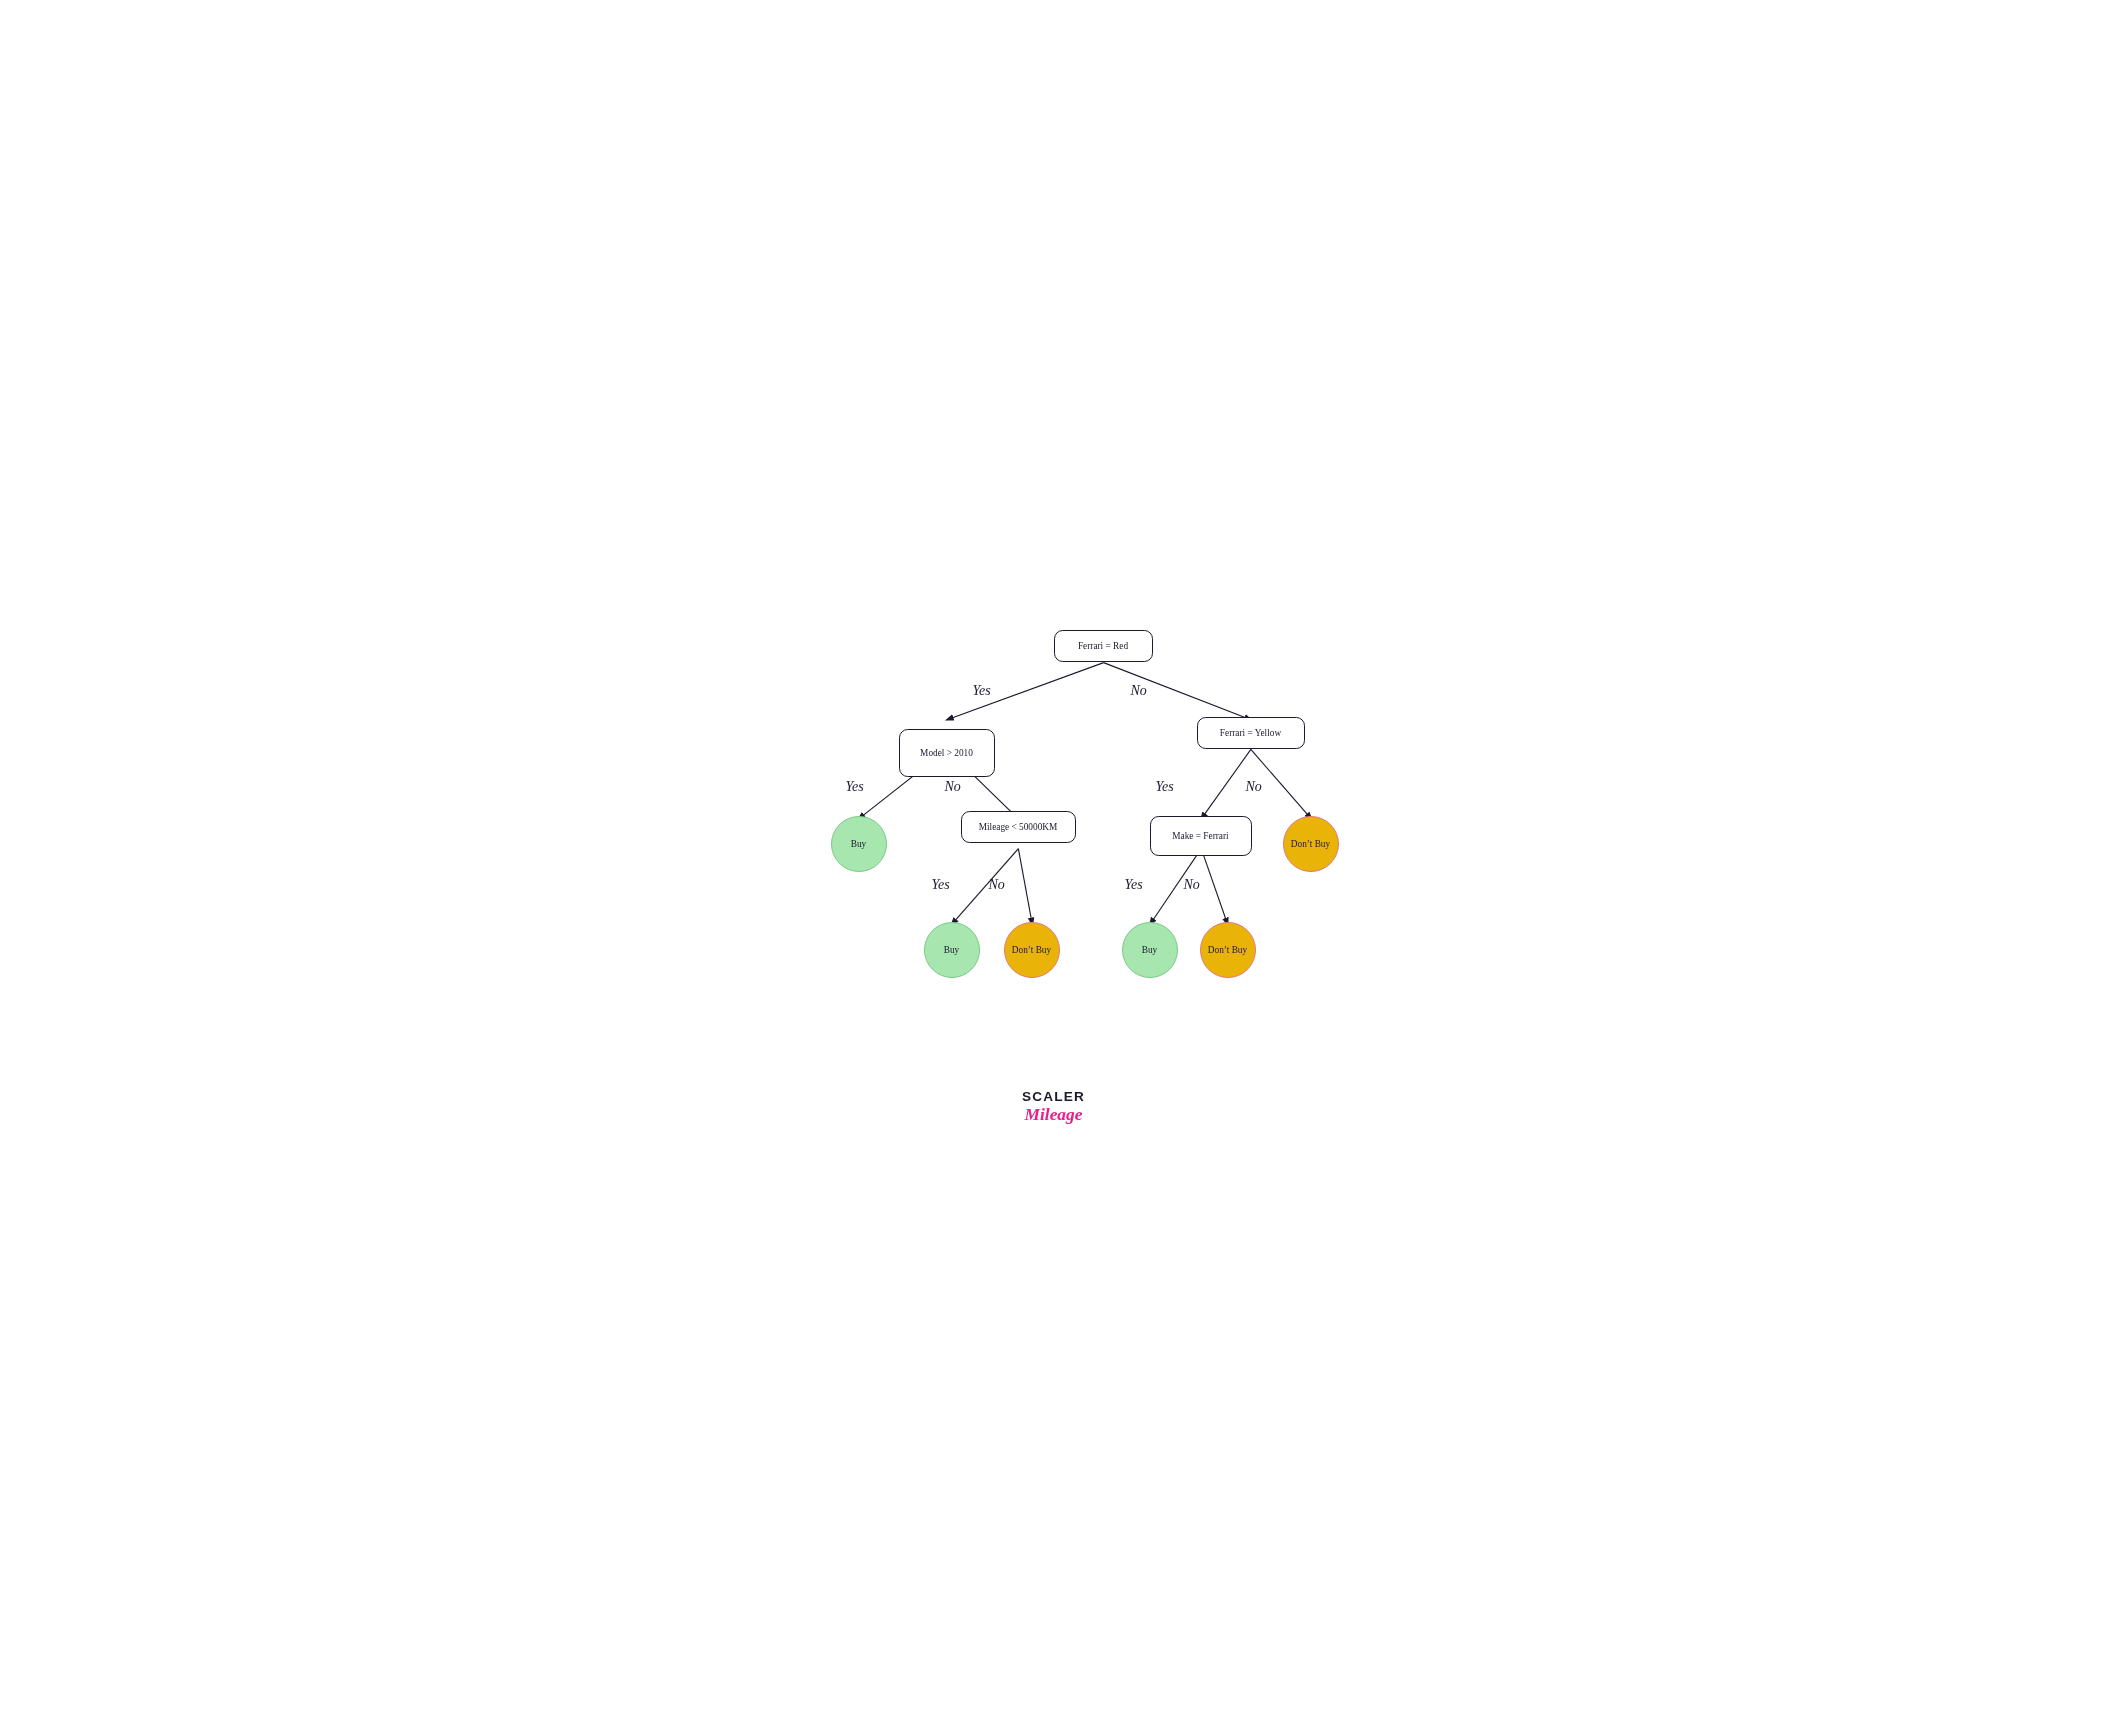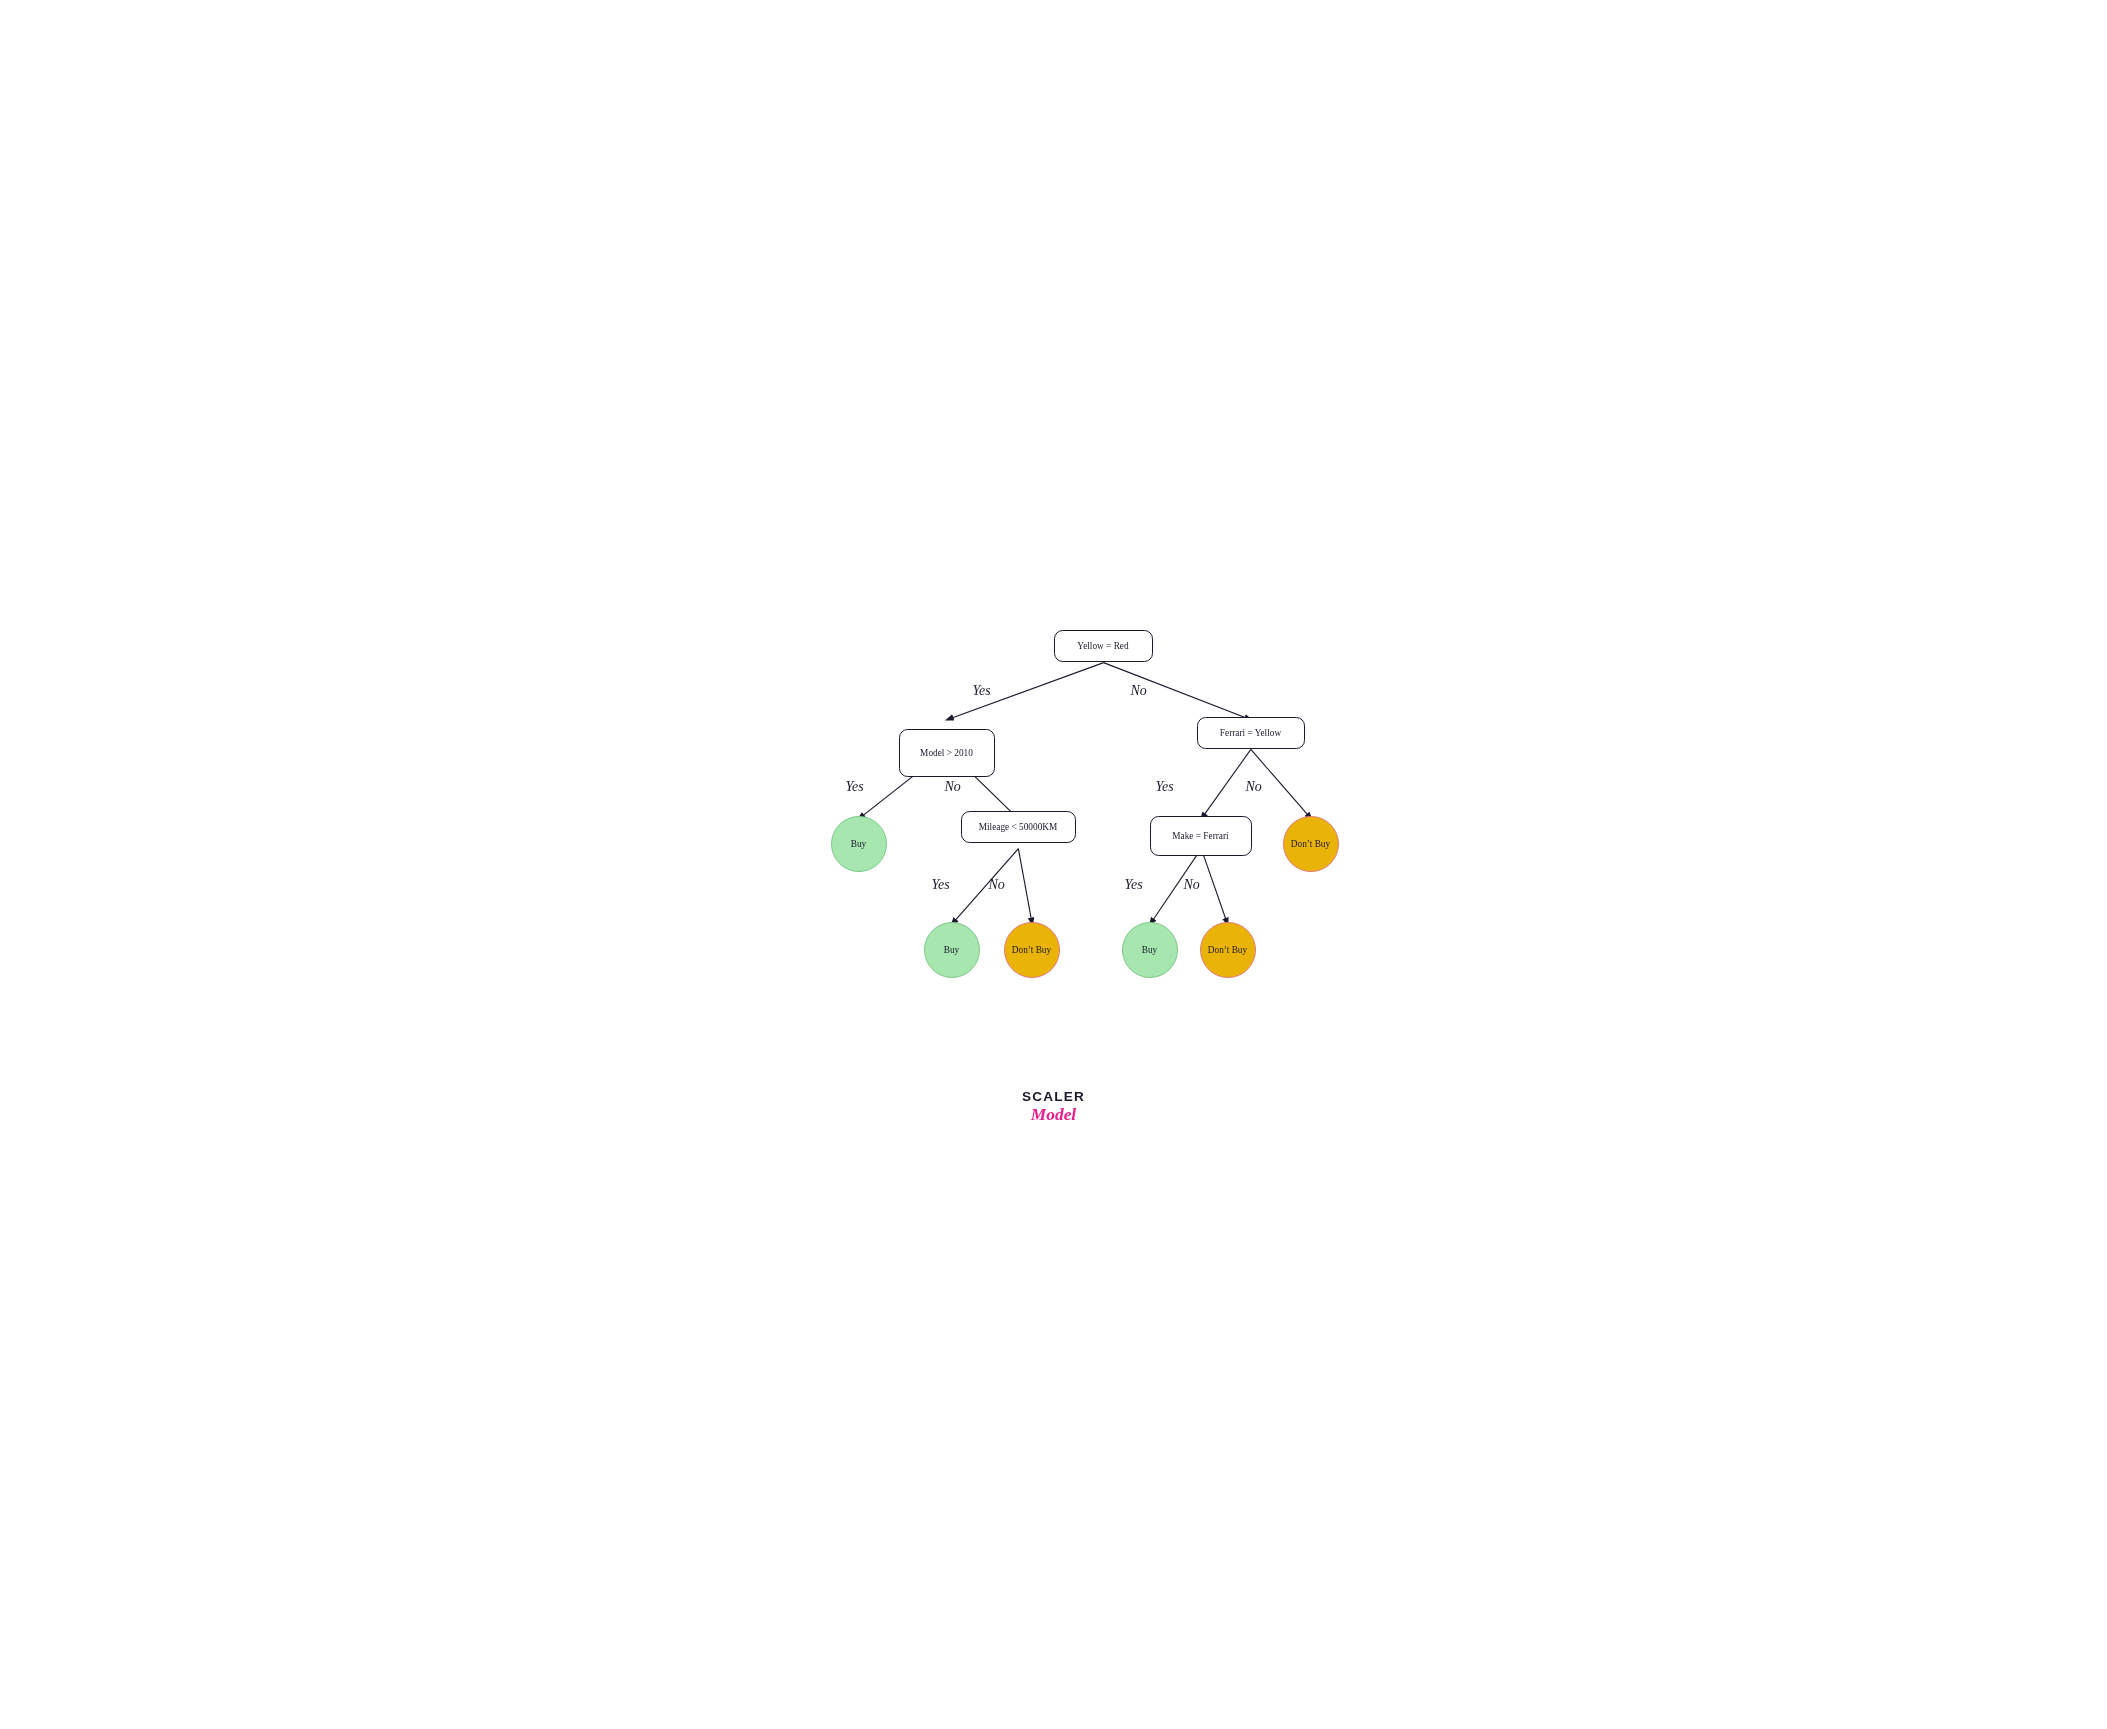--- a/index.html
+++ b/index.html
@@ -125,30 +125,30 @@
 <div class="edge-label" style="left: 198px; top: 90px;">Yes</div>
     <div class="edge-label" style="left: 356px; top: 90px;">No</div>
     <div class="edge-label" style="left: 71px; top: 186px;">Yes</div>
     <div class="edge-label" style="left: 170px; top: 186px;">No</div>
     <div class="edge-label" style="left: 381px; top: 186px;">Yes</div>
     <div class="edge-label" style="left: 471px; top: 186px;">No</div>
     <div class="edge-label" style="left: 157px; top: 284px;">Yes</div>
     <div class="edge-label" style="left: 214px; top: 284px;">No</div>
     <div class="edge-label" style="left: 350px; top: 284px;">Yes</div>
     <div class="edge-label" style="left: 409px; top: 284px;">No</div>
-    <div class="node-box" style="left: 279px; top: 37px; width: 99px; height: 32px;">Yellow = Red</div>
+    <div class="node-box" style="left: 279px; top: 37px; width: 99px; height: 32px;">Ferrari = Red</div>
     <div class="node-box" style="left: 124px; top: 136px; width: 96px; height: 48px;">Model &gt; 2010</div>
     <div class="node-box" style="left: 422px; top: 124px; width: 108px; height: 32px;">Ferrari = Yellow</div>
     <div class="node-circle green" style="left: 56px; top: 223px;">Buy</div>
     <div class="node-box" style="left: 186px; top: 218px; width: 115px; height: 32px;">Mileage &lt; 50000KM</div>
     <div class="node-box" style="left: 375px; top: 223px; width: 102px; height: 40px;">Make = Ferrari</div>
     <div class="node-circle red" style="left: 508px; top: 223px;">Don’t Buy</div>
     <div class="node-circle green" style="left: 149px; top: 329px;">Buy</div>
     <div class="node-circle red" style="left: 229px; top: 329px;">Don’t Buy</div>
     <div class="node-circle green" style="left: 347px; top: 329px;">Buy</div>
     <div class="node-circle red" style="left: 425px; top: 329px;">Don’t Buy</div>
   </div>
 
 <div class="brand">
   <div class="brand-scaler">SCALER</div>
-  <div class="brand-topics">Model</div>
+  <div class="brand-topics">Mileage</div>
 </div>
 
 
 </body></html>

